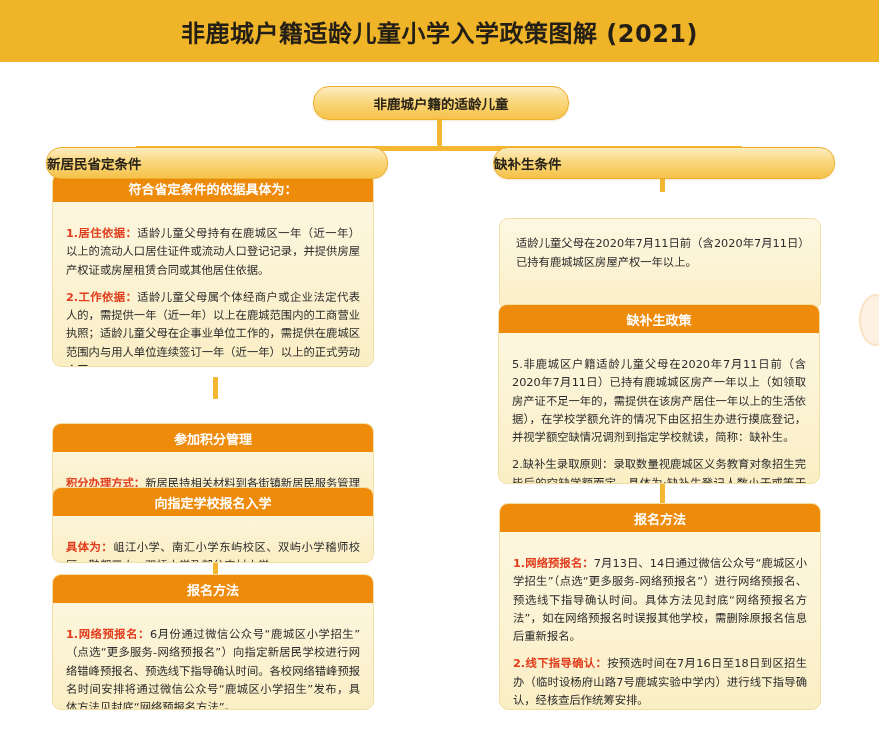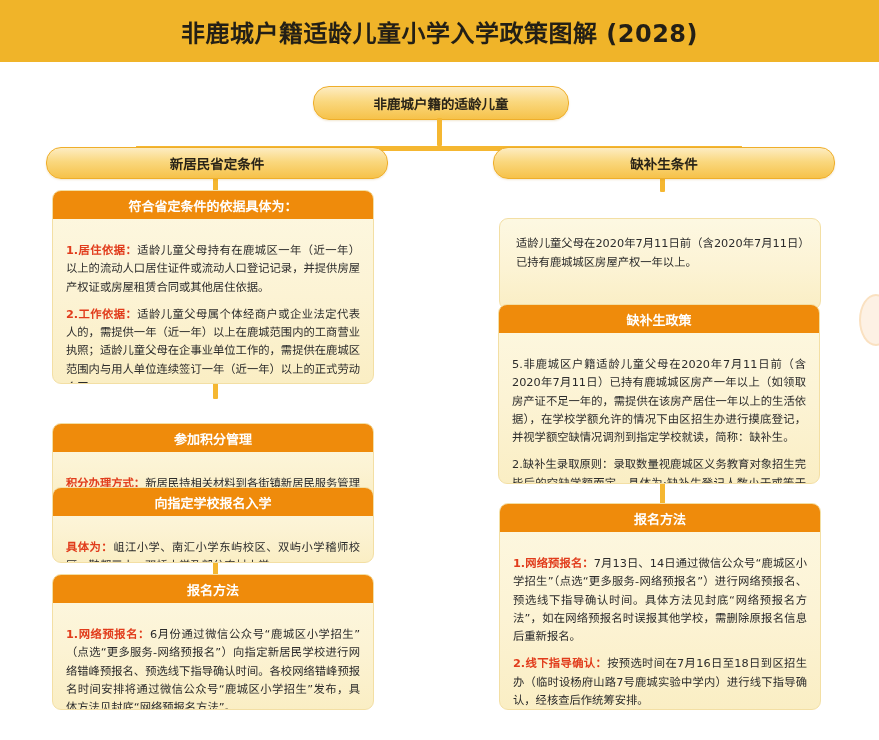--- a/index.html
+++ b/index.html
@@ -47,21 +47,21 @@
     display:flex;align-items:center;justify-content:center;
     box-shadow:0 1px 2px rgba(180,120,0,.18);
   }
   .root-pill span{font-size:13.5px;font-weight:bold;color:#2a2418;}
 
   
   .sec-pill{
     position:absolute;height:30px;border-radius:15px;
     background:linear-gradient(to bottom,#FDECC2 0%,#FAD87F 45%,#F6C24A 100%);
     border:1px solid #EFAE2A;
-    display:flex;align-items:center;justify-content:center;
+    display:flex;align-items:center;
     box-shadow:0 1px 2px rgba(180,120,0,.18);
     z-index:3;
   }
   .sec-pill span{font-size:13.5px;font-weight:bold;color:#2a2418;}
 
   
   .card{
     position:absolute;
     border-radius:9px;
     background:linear-gradient(to bottom,#FDF8E2 0%,#FCF3D4 55%,#FAEEC4 100%);
@@ -86,21 +86,21 @@
   .em{color:#E13C1C;font-weight:bold;}
   .plain-body{
     padding:15px 16px;
     font-size:11.3px;line-height:1.7;color:#2b2b2b;text-align:justify;
   }
 </style>
 </head>
 <body>
 
 <div class="banner">
-  <div class="banner-title">非鹿城户籍适龄儿童小学入学政策图解 (2028)</div>
+  <div class="banner-title">非鹿城户籍适龄儿童小学入学政策图解 (2021)</div>
 </div>
 
 <div class="canvas">
 
   <div class="edge-deco"></div>
 
   <div class="root-pill">
     <span>非鹿城户籍的适龄儿童</span>
   </div>
 
@@ -114,21 +114,21 @@
 
   <div class="sec-pill" style="left:46px;top:85px;width:340px;">
     <span>新居民省定条件</span>
   </div>
 
   <div class="vline" style="left:213px;top:112px;height:18px;"></div>
   <div class="vline" style="left:213px;top:315px;height:22px;"></div>
   <div class="vline" style="left:213px;top:409px;height:20px;"></div>
   <div class="vline" style="left:213px;top:496px;height:20px;"></div>
 
-  <div class="card" style="left:52px;top:128px;width:322px;height:194px;">
+  <div class="card" style="left:52px;top:111px;width:322px;height:194px;">
     <div class="card-head">
       <span>符合省定条件的依据具体为：</span>
     </div>
     <div class="card-body">
       <p><span class="em">1.居住依据：</span><span>适龄儿童父母持有在鹿城区一年（近一年）以上的流动人口居住证件或流动人口登记记录，并提供房屋产权证或房屋租赁合同或其他居住依据。</span></p>
       <p><span class="em">2.工作依据：</span><span>适龄儿童父母属个体经商户或企业法定代表人的，需提供一年（近一年）以上在鹿城范围内的工商营业执照；适龄儿童父母在企事业单位工作的，需提供在鹿城区范围内与用人单位连续签订一年（近一年）以上的正式劳动合同。</span></p>
 
     </div>
   </div>
 

